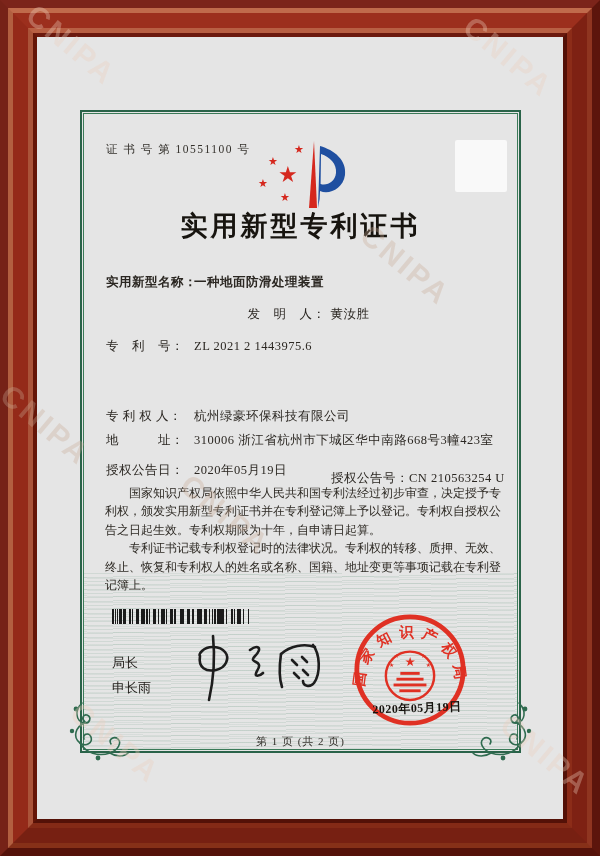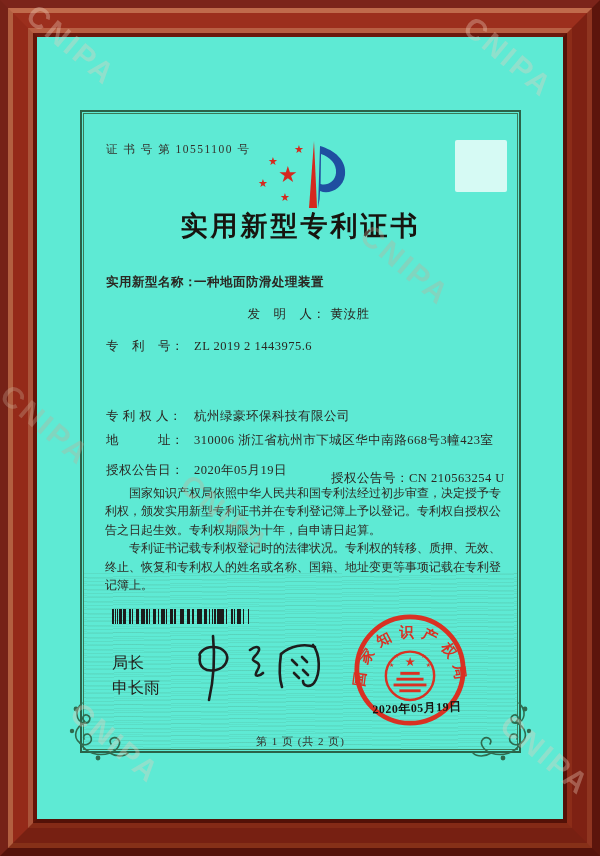--- a/index.html
+++ b/index.html
@@ -9,21 +9,21 @@
     box-sizing:border-box;overflow:hidden;background:#fff;
     outline:1px solid #c9c2ba;
   }
   .stage *, .stage *:before, .stage *:after{box-sizing:border-box;}
   
   .f1{position:absolute;inset:0;border:8px solid;border-color:#7c241a #5c150c #55120a #76permanent;border-color:#7c241a #5c150c #55120a #762217;}
   .f2{position:absolute;inset:0;border:5px solid;border-color:#c06a4b #8f3520 #863018 #b25f40;}
   .f3{position:absolute;inset:0;border:15px solid;border-color:#9c2f1d #7e2113 #772012 #942a19;}
   .f4{position:absolute;inset:0;border:5px solid;border-color:#b85f43 #8c2c18 #842a16 #aa5339;}
   .f5{position:absolute;inset:0;border:4px solid;border-color:#6b190e #541107 #541107 #651507;}
-  .paper{position:absolute;inset:0;background:#5eead4;}
+  .paper{position:absolute;inset:0;background:#e5e5e5;}
   
   .wm{position:absolute;z-index:30;font-family:"Liberation Sans","DejaVu Sans",sans-serif;
       font-weight:bold;font-size:30px;letter-spacing:3px;color:rgba(201,170,150,0.33);
       transform:rotate(40deg);pointer-events:none;white-space:nowrap;}
   .wm.on-frame{color:rgba(236,205,190,0.35);}
   
   .green-box{position:absolute;left:43px;top:73px;width:441px;height:643px;
       border:2px solid #2a6349;}
   .green-box-inner{position:absolute;inset:1px;border:1px solid #3a7a58;}
   .content{position:absolute;inset:0;}
@@ -44,21 +44,21 @@
   
   .guilloche{position:absolute;left:2px;right:2px;bottom:2px;height:176px;
       background:
         repeating-linear-gradient(179deg, rgba(70,130,100,0.13) 0 1px, rgba(0,0,0,0) 1px 4px),
         repeating-linear-gradient(181deg, rgba(70,130,100,0.09) 0 1px, rgba(0,0,0,0) 1px 6px);}
   .barcode{position:absolute;left:30px;top:497px;width:137px;height:15px;
       background:
         repeating-linear-gradient(90deg,#1b1b1b 0 2px,transparent 2px 3px,#1b1b1b 3px 4px,transparent 4px 7px,#1b1b1b 7px 10px,transparent 10px 12px,#1b1b1b 12px 13px,transparent 13px 17px),
         repeating-linear-gradient(90deg,transparent 0 5px,#1b1b1b 5px 6px,transparent 6px 11px,#1b1b1b 11px 14px,transparent 14px 19px);}
   .signer{position:absolute;left:30px;top:538px;font-family:"Liberation Sans","DejaVu Sans",sans-serif;
-      font-size:16px;color:#23201c;line-height:25px;}
+      font-size:13px;color:#23201c;line-height:25px;}
   .signature{position:absolute;left:102px;top:518px;width:165px;height:80px;}
   .seal{position:absolute;left:270px;top:500px;width:116px;height:116px;opacity:0.95;}
   .seal-date{position:absolute;left:280px;top:588px;width:110px;text-align:center;
       font-size:12px;font-weight:bold;color:#17140f;transform:rotate(-2deg);letter-spacing:0.5px;}
   .page-line{position:absolute;left:0;top:622px;width:100%;text-align:center;
       font-size:11px;letter-spacing:1px;color:#33302b;}
   .flourish{position:absolute;width:62px;height:62px;}
   .flourish.fl-left{left:-14px;bottom:-12px;}
   .flourish.fl-right{right:-14px;bottom:-12px;transform:scaleX(-1);}
   .continuation{position:absolute;left:0;top:724px;width:100%;text-align:center;
@@ -100,21 +100,21 @@
 
             <div class="title">实用新型专利证书</div>
 
             <div class="field-row" style="top:162px;font-weight:bold;">
               <span class="field-label">实用新型名称：</span><span class="field-value">一种地面防滑处理装置</span>
             </div>
             <div class="field-row" style="top:194px;text-align:center;">
               <span class="field-label">发　明　人：</span><span class="field-value">黄汝胜</span>
             </div>
             <div class="field-row" style="top:226px;">
-              <span class="field-label">专　利　号：</span><span class="field-value">ZL 2019 2 1443975.6</span>
+              <span class="field-label">专　利　号：</span><span class="field-value">ZL 2021 2 1443975.6</span>
             </div>
             <div class="field-row" style="top:288px;margin-top:8px;">
               <span class="field-label">专 利 权 人：</span><span class="field-value">杭州绿豪环保科技有限公司</span>
             </div>
             <div class="field-row" style="top:320px;">
               <span class="field-label">地　　　址：</span><span class="field-value">310006 浙江省杭州市下城区华中南路668号3幢423室</span>
             </div>
             <div class="field-row" style="top:350px;">
               <span class="field-label">授权公告日：</span><span class="field-value">2020年05月19日</span>
               <span class="pair2">

